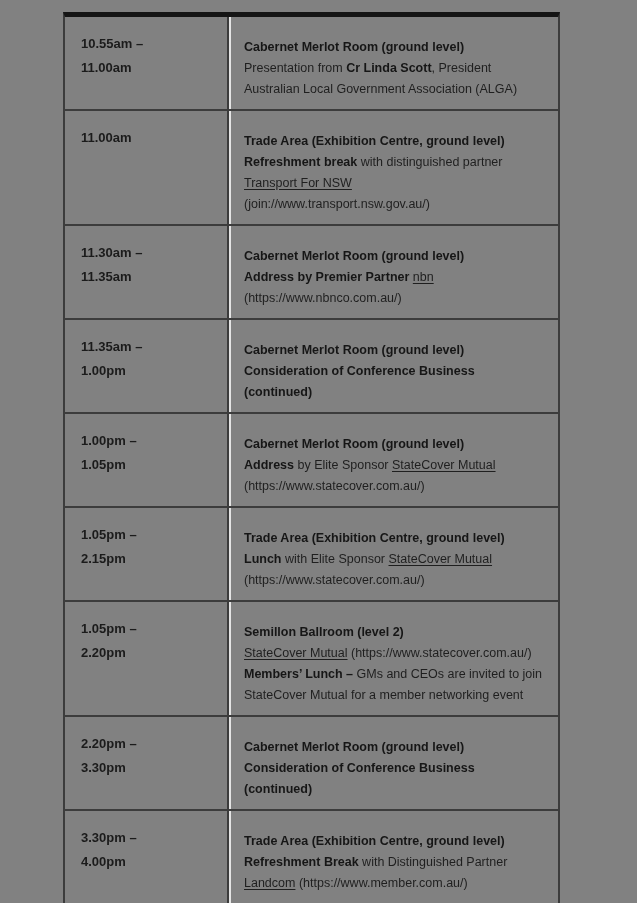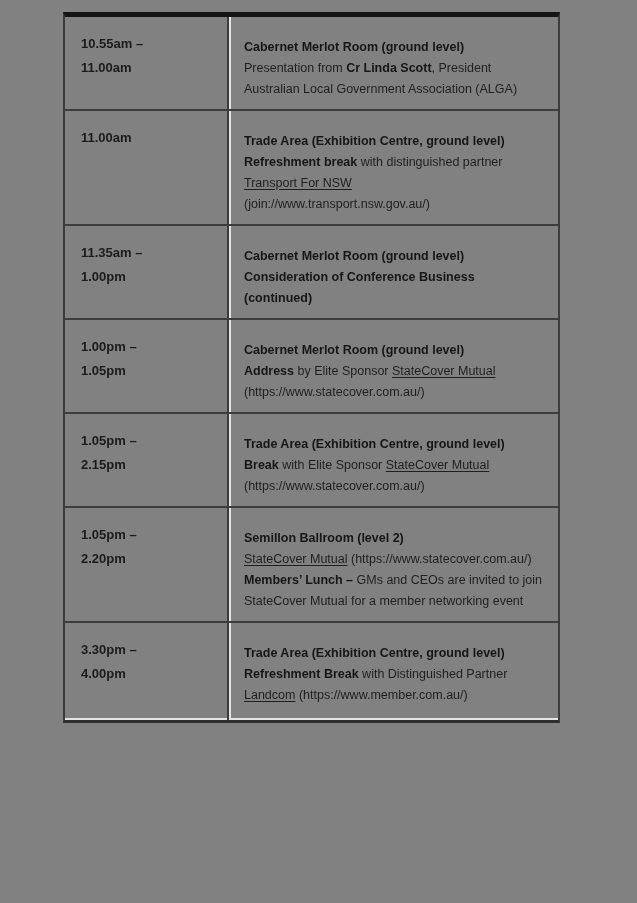--- a/index.html
+++ b/index.html
@@ -73,20 +73,31 @@
           </td>
           <td class="desc">
             <div class="line"><span class="seg-b ">Trade Area (Exhibition Centre, ground level)</span></div>
             <div class="line"><span class="seg-b ">Refreshment break</span><span class=""> with distinguished partner</span></div>
             <div class="line"><span class="seg-link">Transport For NSW</span></div>
             <div class="line"><span class="">(join://www.transport.nsw.gov.au/)</span></div>
           </td>
         </tr>
         <tr>
           <td class="time">
+            <div class="line">11.30am –</div>
+            <div class="line">11.35am</div>
+          </td>
+          <td class="desc">
+            <div class="line"><span class="seg-b ">Cabernet Merlot Room (ground level)</span></div>
+            <div class="line"><span class="seg-b ">Address by Premier Partner </span><span class="seg-link">nbn</span></div>
+            <div class="line"><span class="">(https://www.nbnco.com.au/)</span></div>
+          </td>
+        </tr>
+        <tr>
+          <td class="time">
             <div class="line">11.35am –</div>
             <div class="line">1.00pm</div>
           </td>
           <td class="desc">
             <div class="line"><span class="seg-b ">Cabernet Merlot Room (ground level)</span></div>
             <div class="line"><span class="seg-b ">Consideration of Conference Business</span></div>
             <div class="line"><span class="seg-b ">(continued)</span></div>
           </td>
         </tr>
         <tr>
@@ -100,34 +111,45 @@
             <div class="line"><span class="">(https://www.statecover.com.au/)</span></div>
           </td>
         </tr>
         <tr>
           <td class="time">
             <div class="line">1.05pm –</div>
             <div class="line">2.15pm</div>
           </td>
           <td class="desc">
             <div class="line"><span class="seg-b ">Trade Area (Exhibition Centre, ground level)</span></div>
-            <div class="line"><span class="seg-b ">Break</span><span class=""> with Elite Sponsor </span><span class="seg-link">StateCover Mutual</span></div>
+            <div class="line"><span class="seg-b ">Lunch</span><span class=""> with Elite Sponsor </span><span class="seg-link">StateCover Mutual</span></div>
             <div class="line"><span class="">(https://www.statecover.com.au/)</span></div>
           </td>
         </tr>
         <tr>
           <td class="time">
             <div class="line">1.05pm –</div>
             <div class="line">2.20pm</div>
           </td>
           <td class="desc">
             <div class="line"><span class="seg-b ">Semillon Ballroom (level 2)</span></div>
             <div class="line"><span class="seg-link">StateCover Mutual</span><span class=""> (https://www.statecover.com.au/)</span></div>
             <div class="line"><span class="seg-b ">Members’ Lunch – </span><span class="">GMs and CEOs are invited to join</span></div>
             <div class="line"><span class="">StateCover Mutual for a member networking event</span></div>
+          </td>
+        </tr>
+        <tr>
+          <td class="time">
+            <div class="line">2.20pm –</div>
+            <div class="line">3.30pm</div>
+          </td>
+          <td class="desc">
+            <div class="line"><span class="seg-b ">Cabernet Merlot Room (ground level)</span></div>
+            <div class="line"><span class="seg-b ">Consideration of Conference Business</span></div>
+            <div class="line"><span class="seg-b ">(continued)</span></div>
           </td>
         </tr>
         <tr>
           <td class="time">
             <div class="line">3.30pm –</div>
             <div class="line">4.00pm</div>
           </td>
           <td class="desc">
             <div class="line"><span class="seg-b ">Trade Area (Exhibition Centre, ground level)</span></div>
             <div class="line"><span class="seg-b ">Refreshment Break</span><span class=""> with Distinguished Partner</span></div>

